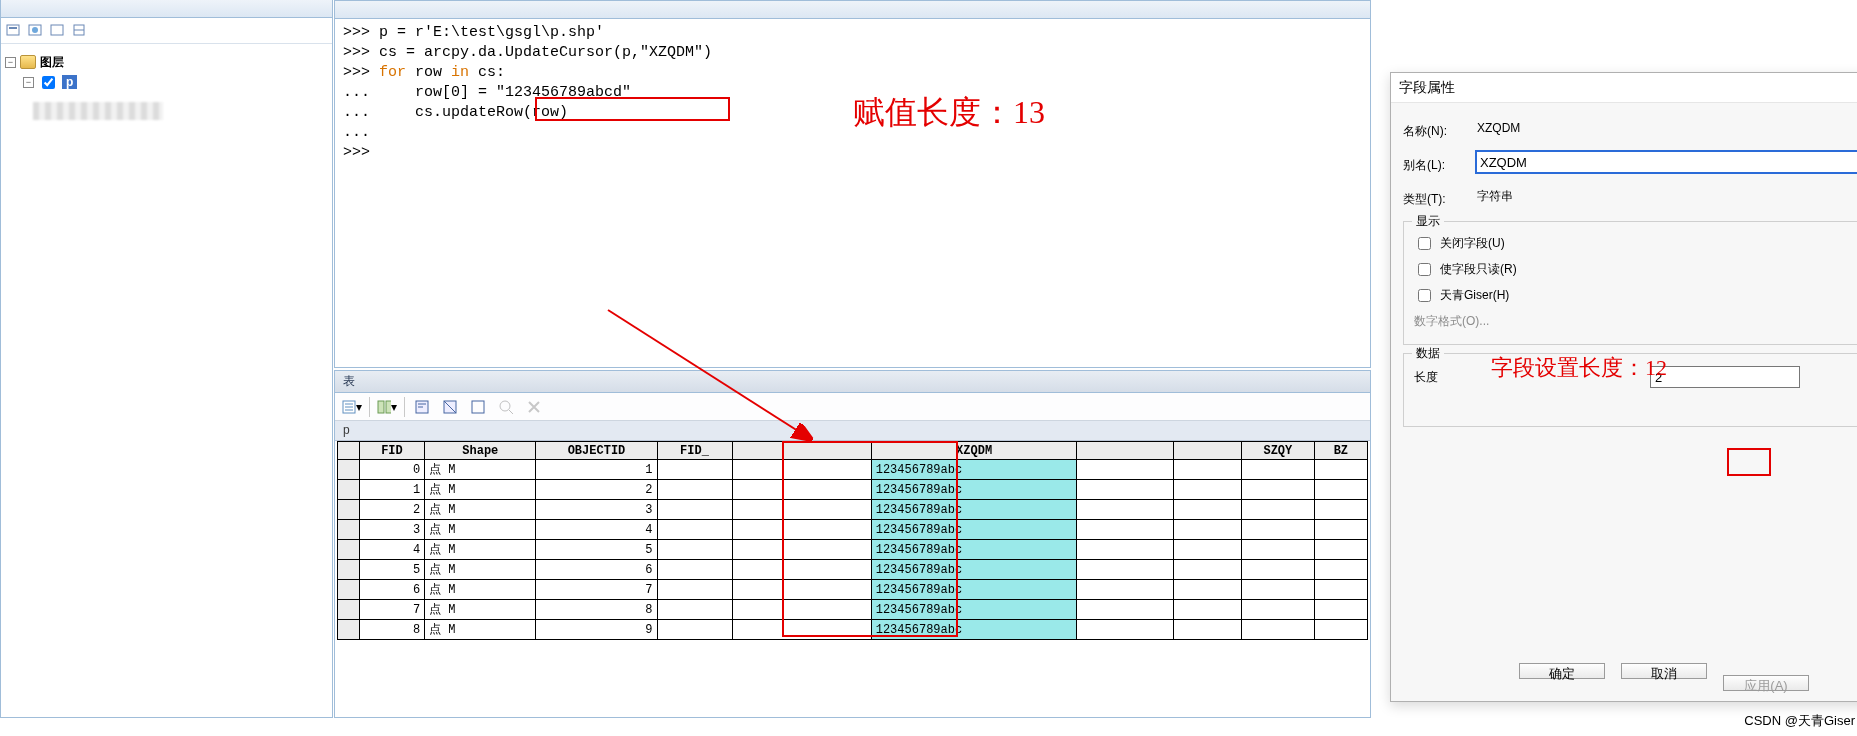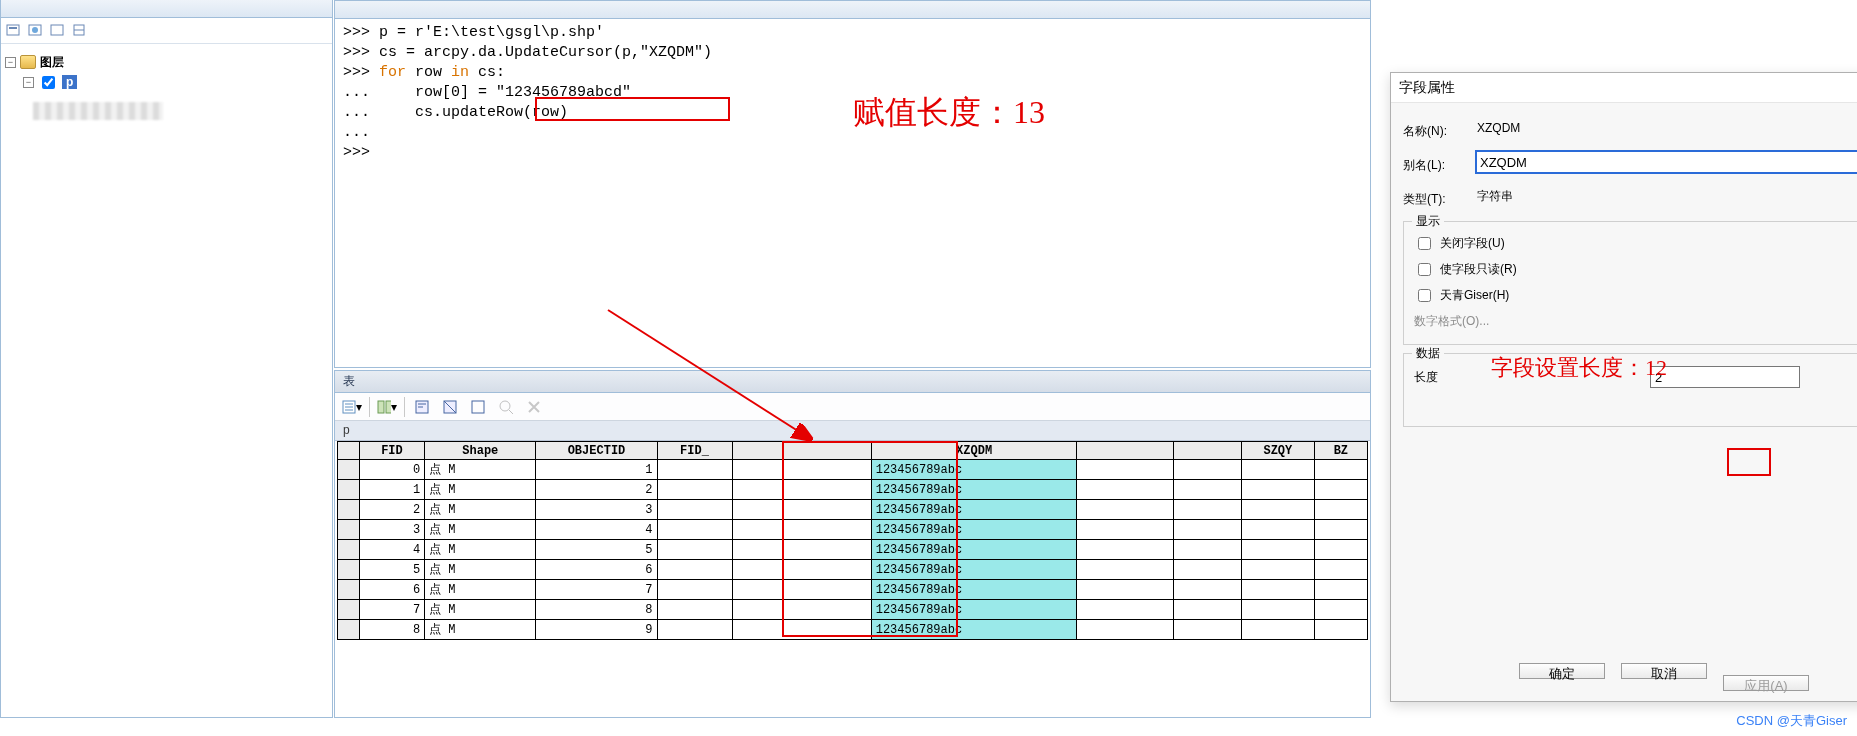--- a/index.html
+++ b/index.html
@@ -153,21 +153,21 @@
     position:absolute; left:0; right:0; bottom:10px;
     display:flex; justify-content:center; gap:16px;
   }
   .btn {
     min-width:86px; height:16px; border:1px solid #9b9b9b; background:linear-gradient(#fefefe,#eaeaea);
     font-size:13px; cursor:pointer;
   }
   .btn[disabled] { color:#9b9b9b;margin-top:12px; }
 
   .watermark {
-    position:absolute; right:10px; bottom:6px; color:#3b82f6; font-size:13px;
+    position:absolute; right:2px; bottom:6px; color:#000000; font-size:13px;
   }
 
   .xzqdm-col-box {
     position:absolute; border:2px solid #e40000;
   }
 </style>
 </head>
 <body>
 
 <div class="pane toc">

